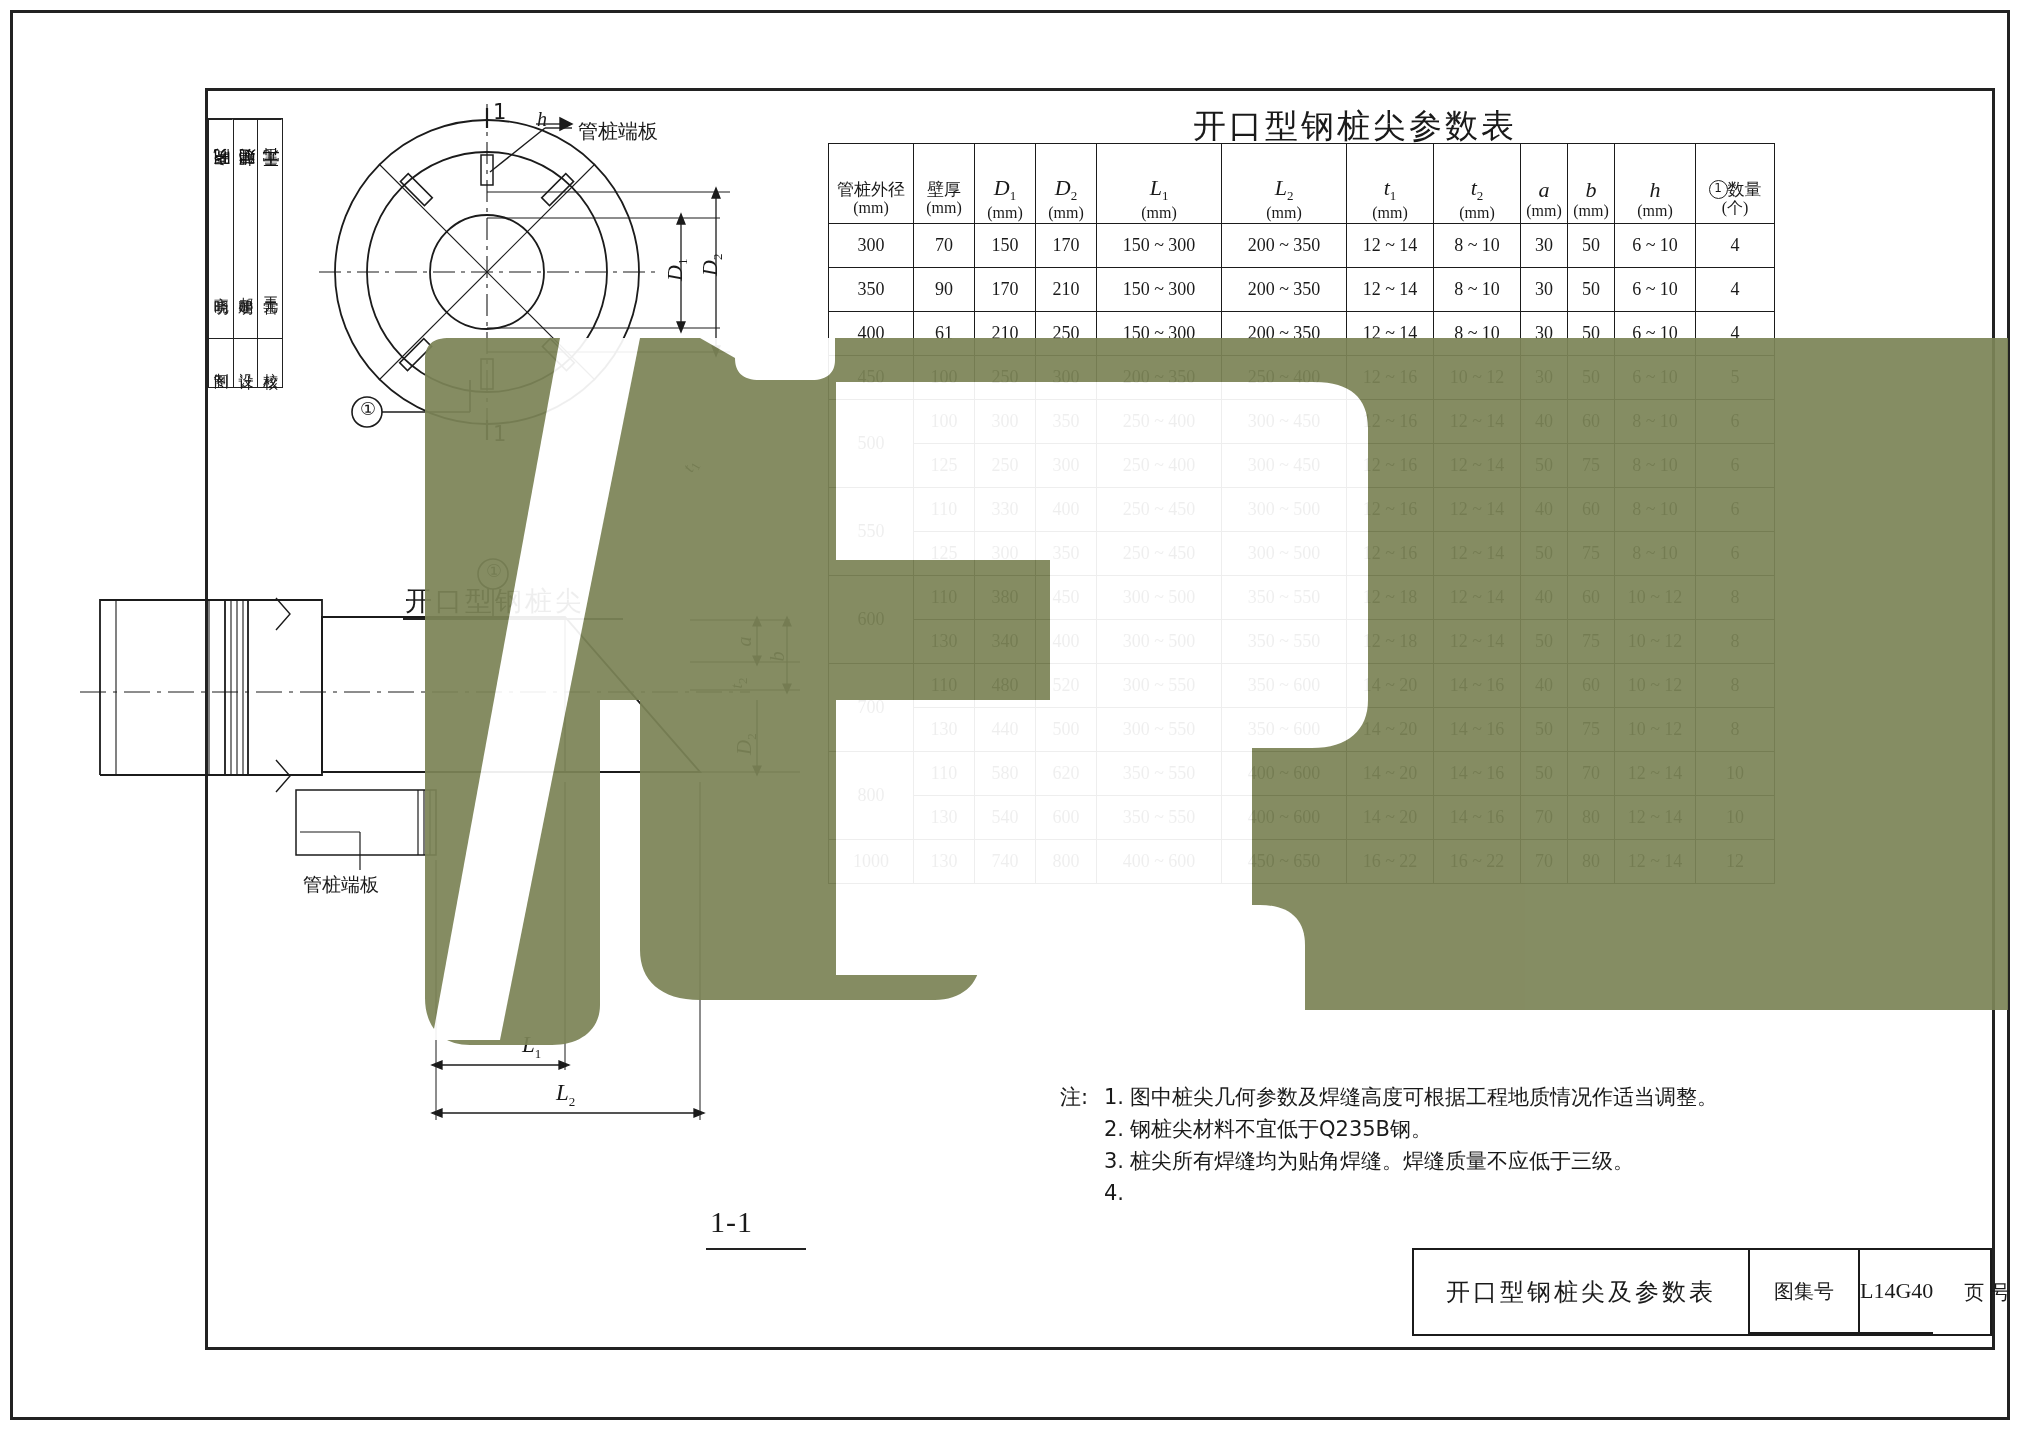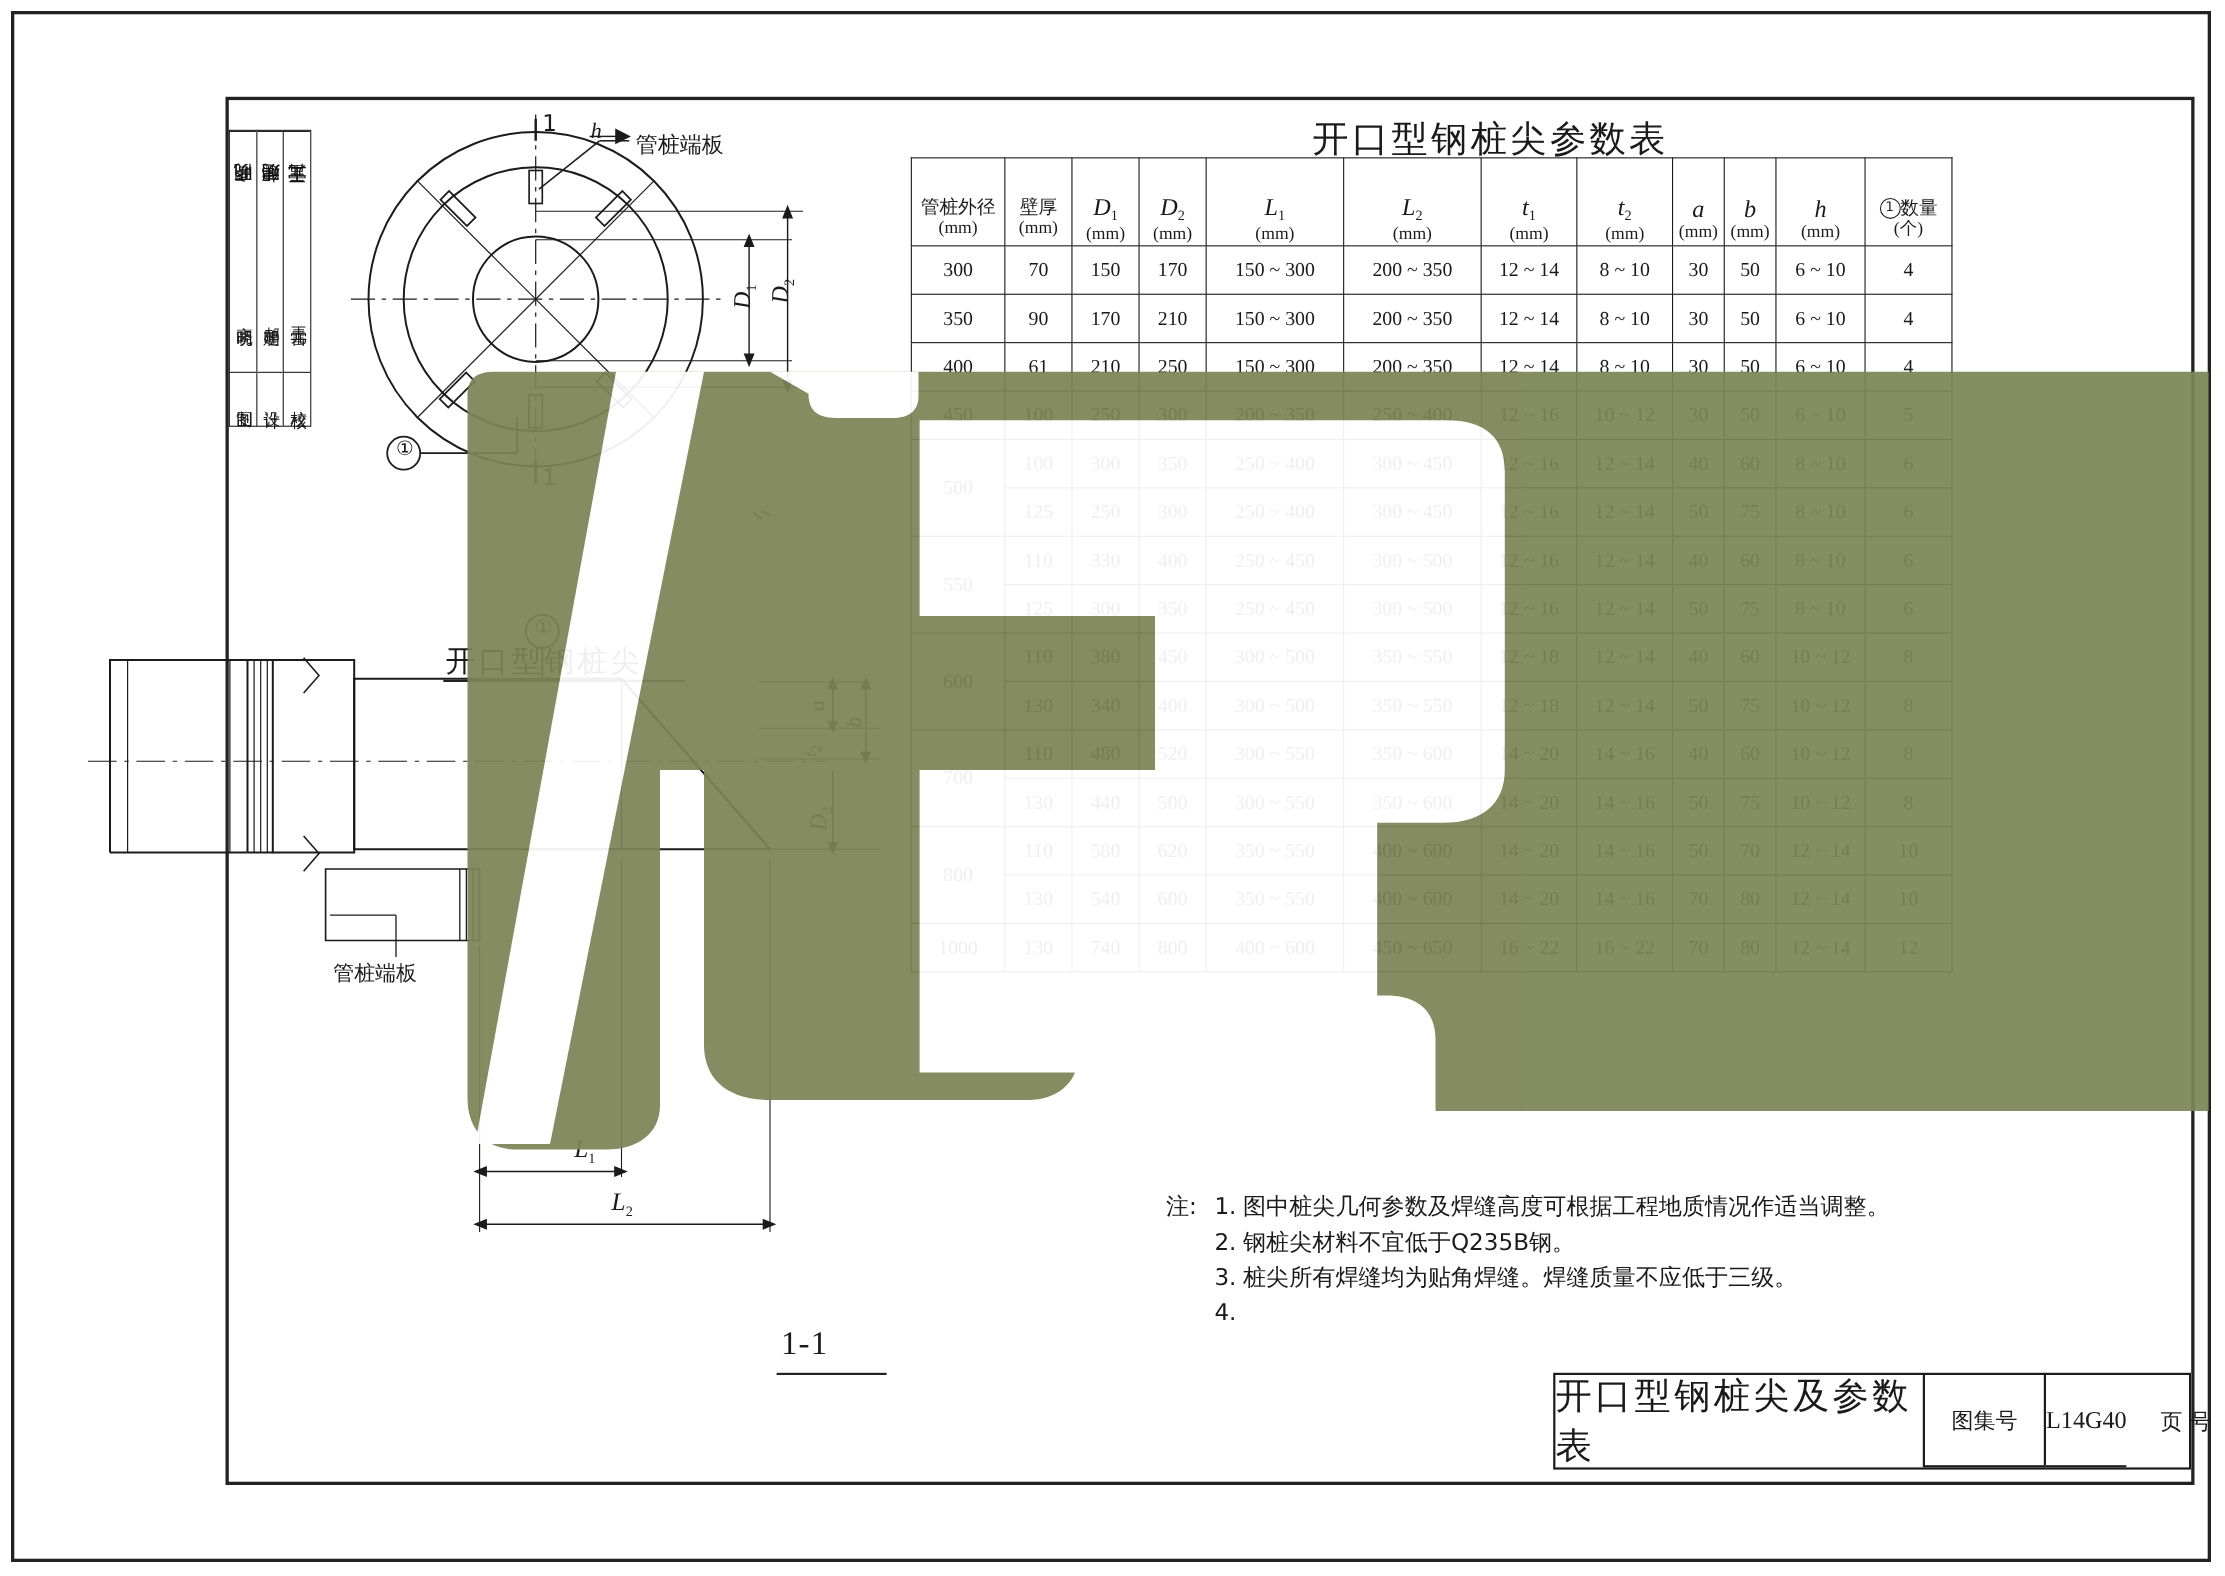--- a/index.html
+++ b/index.html
@@ -80,21 +80,21 @@
   #notes .nlead{width:44px;flex:none;}
   #notes .nnum{width:26px;flex:none;}
 
   
   #title-block{
     position:absolute;left:1412px;top:1248px;width:580px;height:88px;
     display:flex;border:2.4px solid #1b1b1b;box-sizing:border-box;background:#fff;
   }
   #tb-name{
     flex:1;display:flex;align-items:center;justify-content:center;
-    font-family:"DejaVu Sans","Liberation Sans",sans-serif;font-size:33px;letter-spacing:3px;border-radius:10px;
+    font-family:"DejaVu Sans","Liberation Sans",sans-serif;font-size:24px;letter-spacing:3px;border-radius:10px;
   }
   #tb-right{width:240px;flex:none;display:flex;flex-direction:row;border-left:2.4px solid #1b1b1b;}
   .tb-r{flex:1;display:flex;}
   .tb-r:first-child{border-bottom:2px solid #1b1b1b;}
   .tb-k{width:108px;flex:none;display:flex;align-items:center;justify-content:space-around;
         border-right:2px solid #1b1b1b;font-family:"DejaVu Sans","Liberation Sans",sans-serif;font-size:20px;}
   .tb-v{flex:1;display:flex;align-items:center;justify-content:center;font-size:22px;}
 
   
   #cap-plan{position:absolute;left:405px;top:583px;font-size:27px;letter-spacing:3px;}

